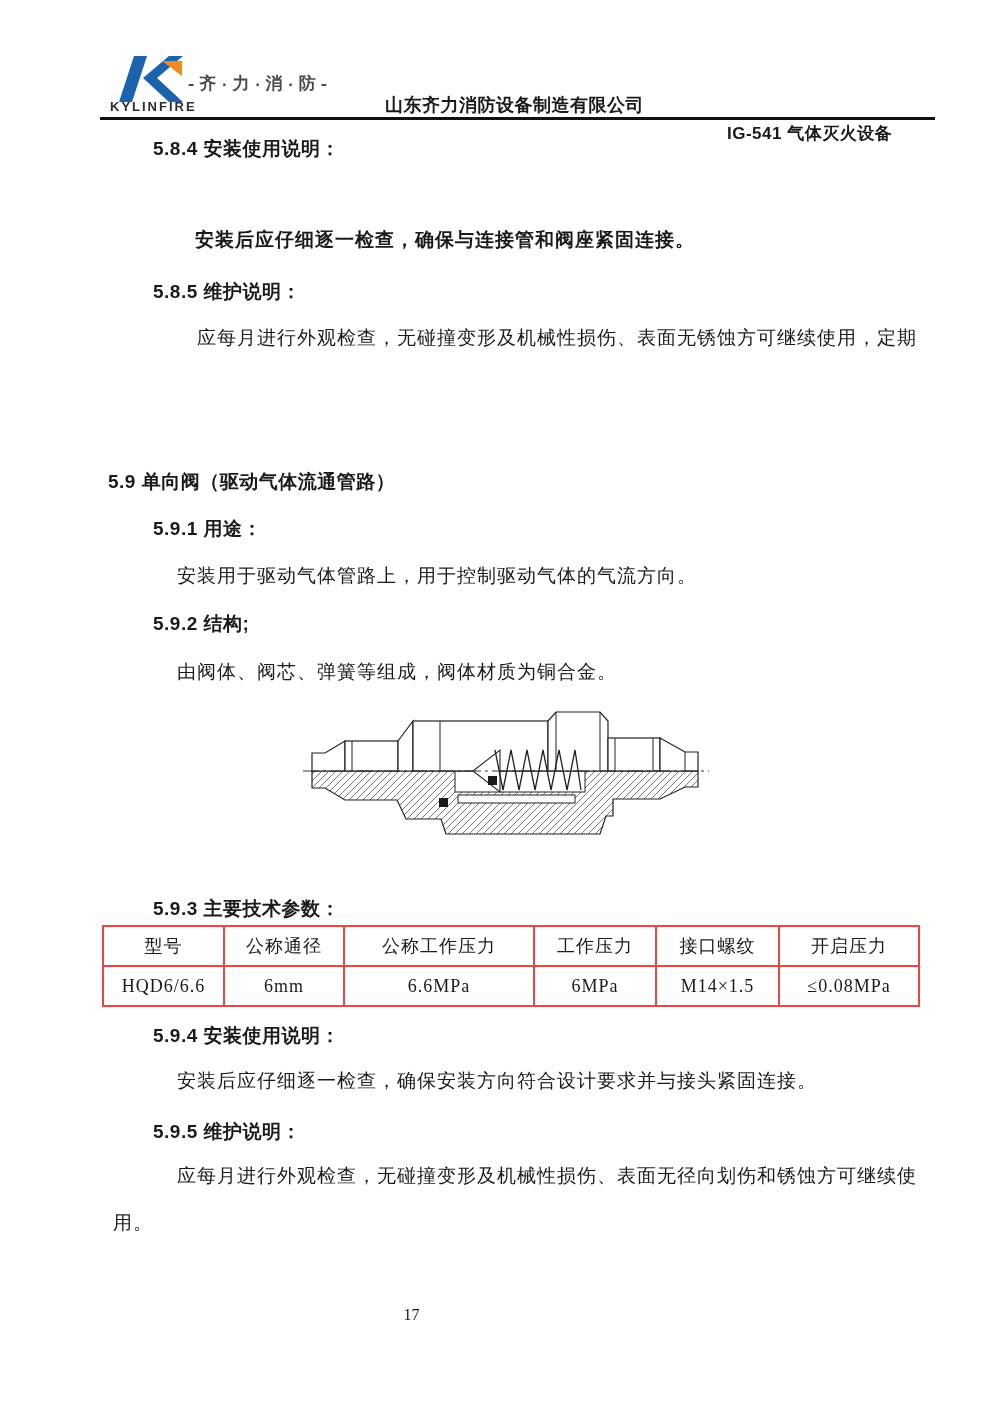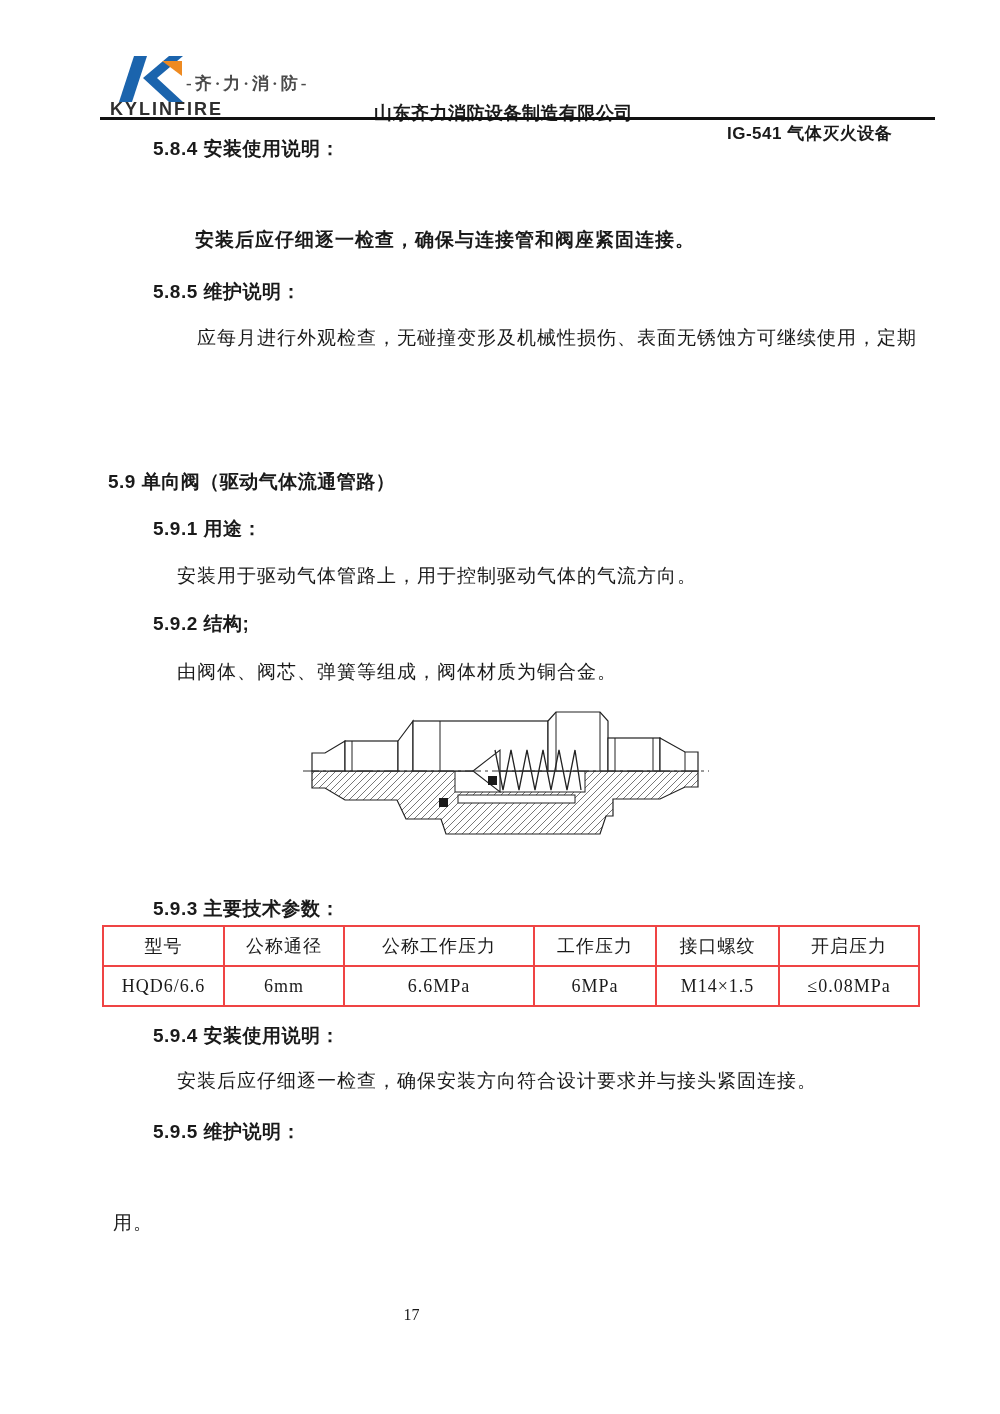--- a/index.html
+++ b/index.html
@@ -5,22 +5,22 @@
   * { margin:0; padding:0; box-sizing:border-box; }
   body { background:#ffffff; }
   .page {
     position:relative; width:1000px; height:1414px; background:#ffffff;
     font-family:"Liberation Serif","DejaVu Serif",serif; color:#1a1a1a;
     overflow:hidden;
   }
   .abs { position:absolute; white-space:nowrap; }
   .heading { font-family:"Liberation Sans","DejaVu Sans",sans-serif; font-weight:bold; font-size:19px; letter-spacing:0.5px; }
   .body-line { font-size:19px; letter-spacing:1px; }
-  .brand { font-family:"Liberation Sans","DejaVu Sans",sans-serif; font-weight:bold; font-size:18px; letter-spacing:2px; color:#2e2e2e; }
-  .slogan { font-family:Liberation Serif, serif; font-weight:bold; font-size:17px; letter-spacing:3px; color:#4a4a4a; }
+  .brand { font-family:"Liberation Sans","DejaVu Sans",sans-serif; font-weight:bold; font-size:13px; letter-spacing:2px; color:#2e2e2e; }
+  .slogan { font-family:Liberation Mono, monospace; font-weight:bold; font-size:17px; letter-spacing:3px; color:#4a4a4a; }
   .company { font-family:"Liberation Sans","DejaVu Sans",sans-serif; font-weight:bold; font-size:18px; letter-spacing:0.5px; }
   .product { font-family:"Liberation Sans","DejaVu Sans",sans-serif; font-weight:bold; font-size:17px; letter-spacing:0.5px; }
   .header-rule { position:absolute; left:100px; top:117px; width:835px; height:3px; background:#111; }
   .spec-table {
     position:absolute; left:102px; top:925px; width:816px;
     border-collapse:collapse; table-layout:fixed;
     font-size:18px; text-align:center;
   }
   .spec-table td, .spec-table th {
     border:2px solid #ef4444; height:40px; font-weight:normal;
@@ -35,21 +35,21 @@
 <div class="page">
 
   <div>
     <svg class="abs" style="left:117px; top:56px;" width="72" height="46" viewBox="0 0 72 46" aria-hidden="true">
       <polygon points="17,0 30,0 15,46 2,46" fill="#1b64ad"></polygon>
       <polygon points="26,22 52,0 66,0 40,22 66,46 52,46" fill="#1b64ad"></polygon>
       <polygon points="45,5 65,5 65,20" fill="#ee8a21"></polygon>
     </svg>
     <div class="abs brand" style="left:110px; top:99px;">KYLINFIRE</div>
     <div class="abs slogan" style="left:186px; top:72px;">-齐·力·消·防-</div>
-    <div class="abs company" style="left:374px; top:93px;margin-top:8px;">山东齐力消防设备制造有限公司</div>
+    <div class="abs company" style="left:385px; top:93px;">山东齐力消防设备制造有限公司</div>
     <div class="abs product" style="left:727px; top:94px;margin-top:28px;">IG-541 气体灭火设备</div>
     <div class="header-rule"></div>
   </div>
 
   <div class="abs heading" style="left:153px; top:136px;">5.8.4 安装使用说明：</div>
   <div class="abs body-line" style="left:195px; top:227px;font-weight:bold;">安装后应仔细逐一检查，确保与连接管和阀座紧固连接。</div>
   <div class="abs heading" style="left:153px; top:279px;">5.8.5 维护说明：</div>
   <div class="abs body-line" style="left:177px; top:325px;margin-left:20px;">应每月进行外观检查，无碰撞变形及机械性损伤、表面无锈蚀方可继续使用，定期</div>
   <div class="abs heading" style="left:108px; top:469px;">5.9 单向阀（驱动气体流通管路）</div>
   <div class="abs heading" style="left:153px; top:516px;">5.9.1 用途：</div>
@@ -120,17 +120,18 @@
         <td>6MPa</td>
         <td>M14×1.5</td>
         <td>≤0.08MPa</td>
       </tr>
     </tbody>
   </table>
 
   <div class="abs heading" style="left:153px; top:1023px;">5.9.4 安装使用说明：</div>
   <div class="abs body-line" style="left:177px; top:1068px;">安装后应仔细逐一检查，确保安装方向符合设计要求并与接头紧固连接。</div>
   <div class="abs heading" style="left:153px; top:1119px;">5.9.5 维护说明：</div>
+  <div class="abs body-line" style="left:177px; top:1163px;">应每月进行外观检查，无碰撞变形及机械性损伤、表面无径向划伤和锈蚀方可继续使</div>
   <div class="abs body-line" style="left:113px; top:1210px;">用。</div>
 
   <div class="page-number">17</div>
 
 </div>
 
 </body></html>

